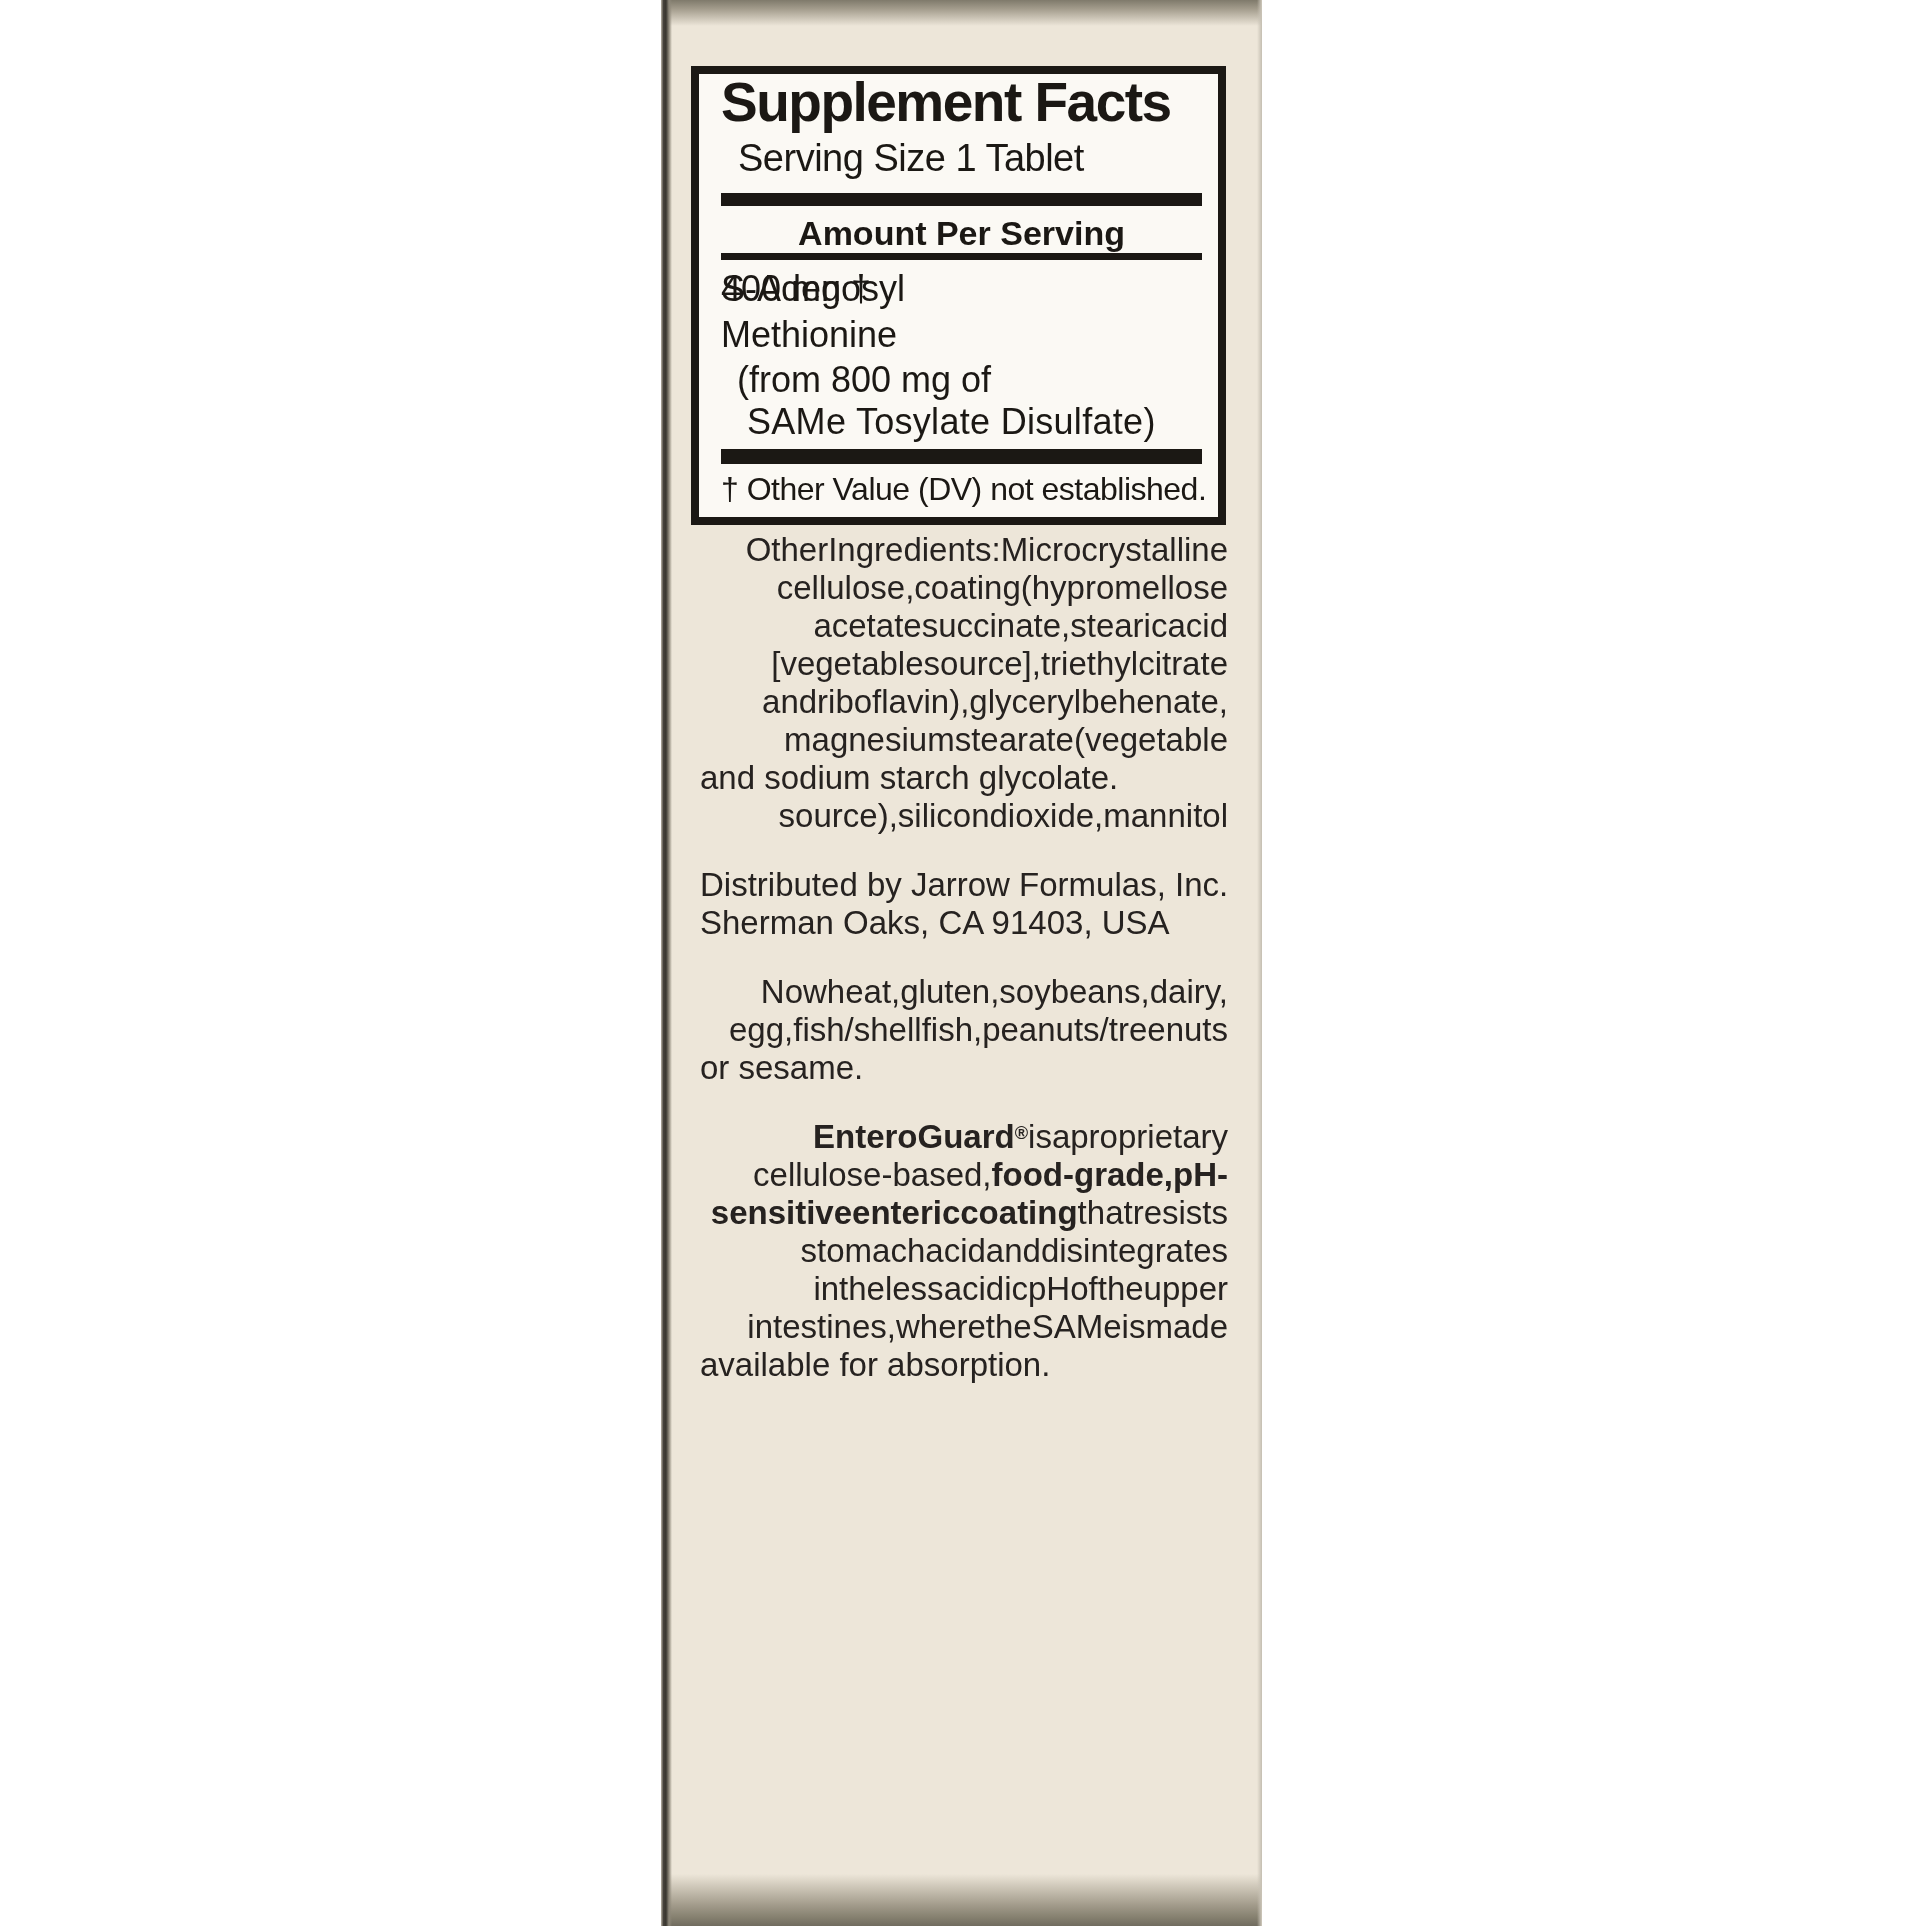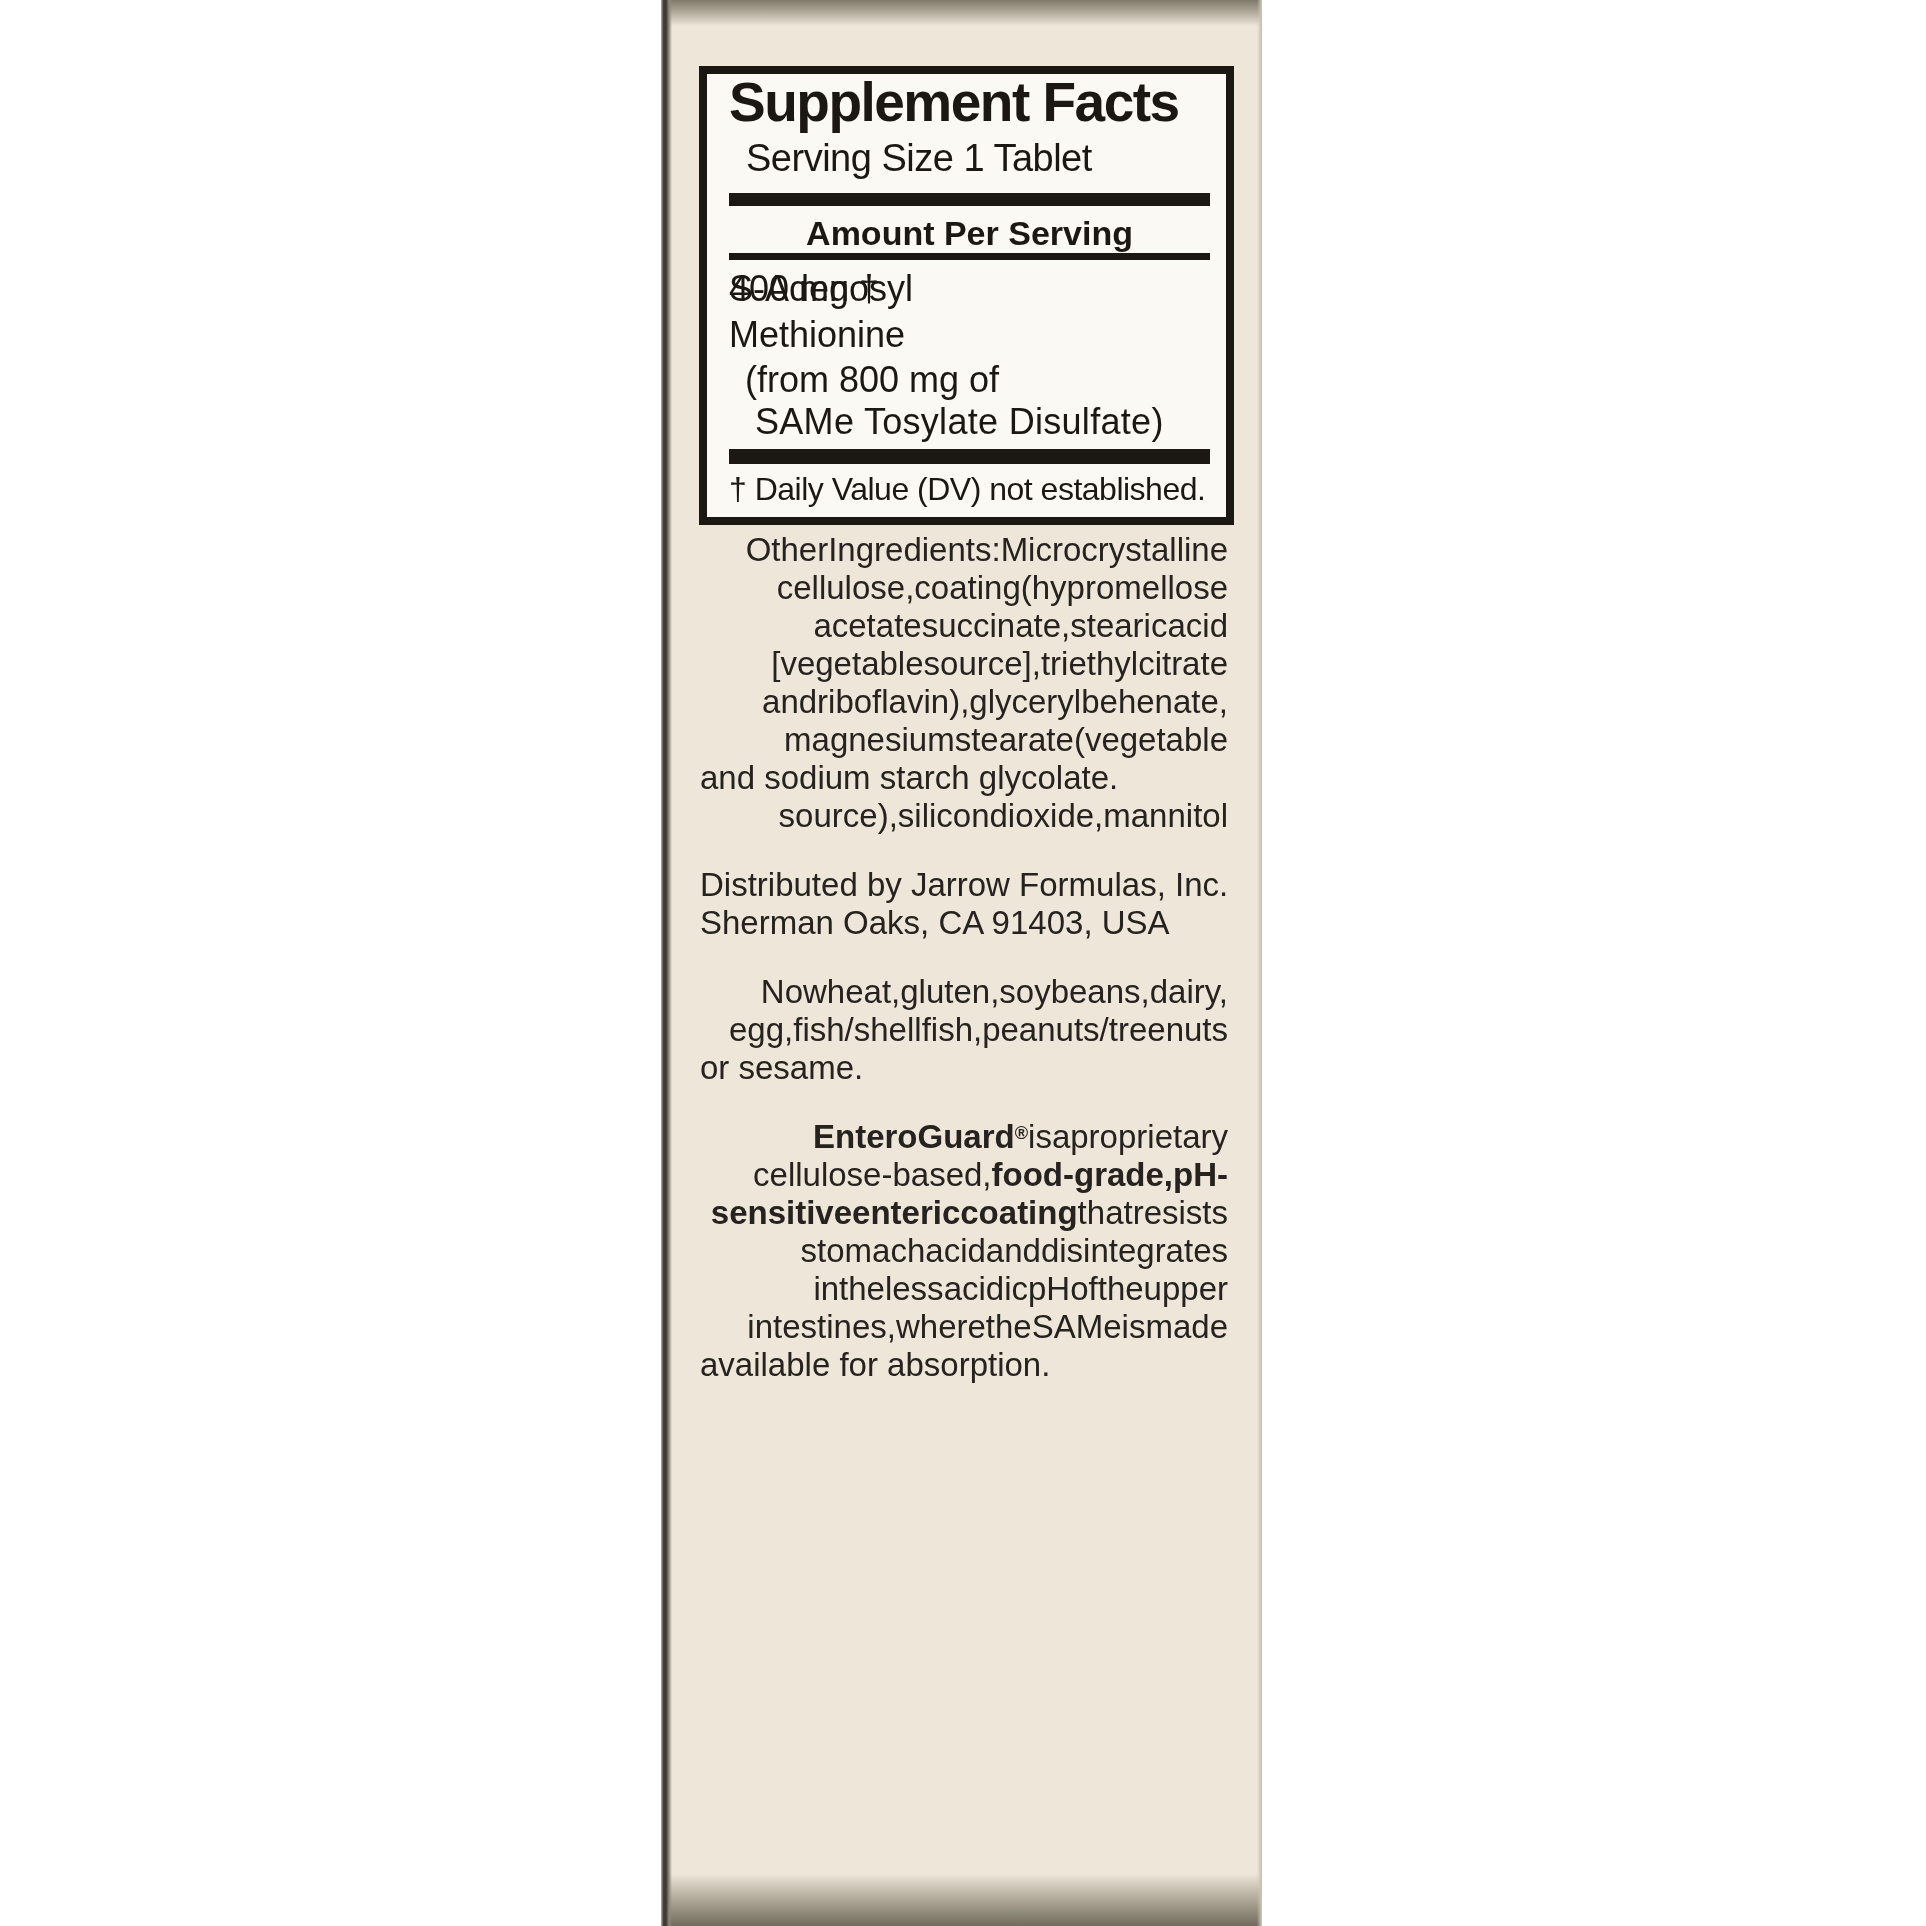--- a/index.html
+++ b/index.html
@@ -37,21 +37,20 @@
   .panel-bottom-shade{
     position:absolute;left:0;bottom:0;width:100%;height:53px;
     background:linear-gradient(to top,#6e695d 0%,#85806f 18%,#a39c8c 42%,rgba(237,230,217,0) 100%);
   }
 
   
   .facts{
     position:absolute;left:30px;top:66px;width:535px;height:459px;
     box-sizing:border-box;border:8px solid var(--ink);
     background:var(--box-bg);
-    margin-left:8px;
   }
   .facts [data-name]{position:absolute;}
   .f-title{
     left:22px;top:1px;font-size:55px;line-height:55px;font-weight:bold;
     letter-spacing:-1.5px;white-space:nowrap;
   }
   .f-serving{left:39px;top:62px;font-size:38px;line-height:44px;letter-spacing:-0.5px;white-space:nowrap;}
   .bar{left:22px;width:481px;background:var(--ink);}
   .bar1{top:119px;height:13px;}
   .f-aps{left:22px;top:139px;width:481px;text-align:center;font-size:34px;line-height:40px;font-weight:bold;white-space:nowrap;}
@@ -91,21 +90,21 @@
       <div class="f-aps" data-name="amount-per-serving-header">Amount Per Serving</div>
       <div class="bar bar-mid" data-name="divider-thin"></div>
       <div class="f-row1" data-name="nutrient-row">
         <span data-name="nutrient-name-line1">S-Adenosyl</span>
         <span data-name="nutrient-amount">400 mg †</span>
       </div>
       <div class="f-row2" data-name="nutrient-name-line2">Methionine</div>
       <div class="f-sub1" data-name="nutrient-sub-line1">(from 800 mg of</div>
       <div class="f-sub2" data-name="nutrient-sub-line2">SAMe Tosylate Disulfate)</div>
       <div class="bar bar2" data-name="divider-thick-bottom"></div>
-      <div class="f-foot" data-name="daily-value-footnote">† Daily Value (DV) not established.</div>
+      <div class="f-foot" data-name="daily-value-footnote">† Other Value (DV) not established.</div>
     </div>
 
     <div class="paras" data-name="label-paragraphs">
         <div class="para" data-name="other-ingredients">
           <div class="line just" data-name="text-line">
             <span data-name="word">Other</span>
             <span data-name="word">Ingredients:</span>
             <span data-name="word">Microcrystalline</span>
           </div>
           <div class="line just" data-name="text-line">

